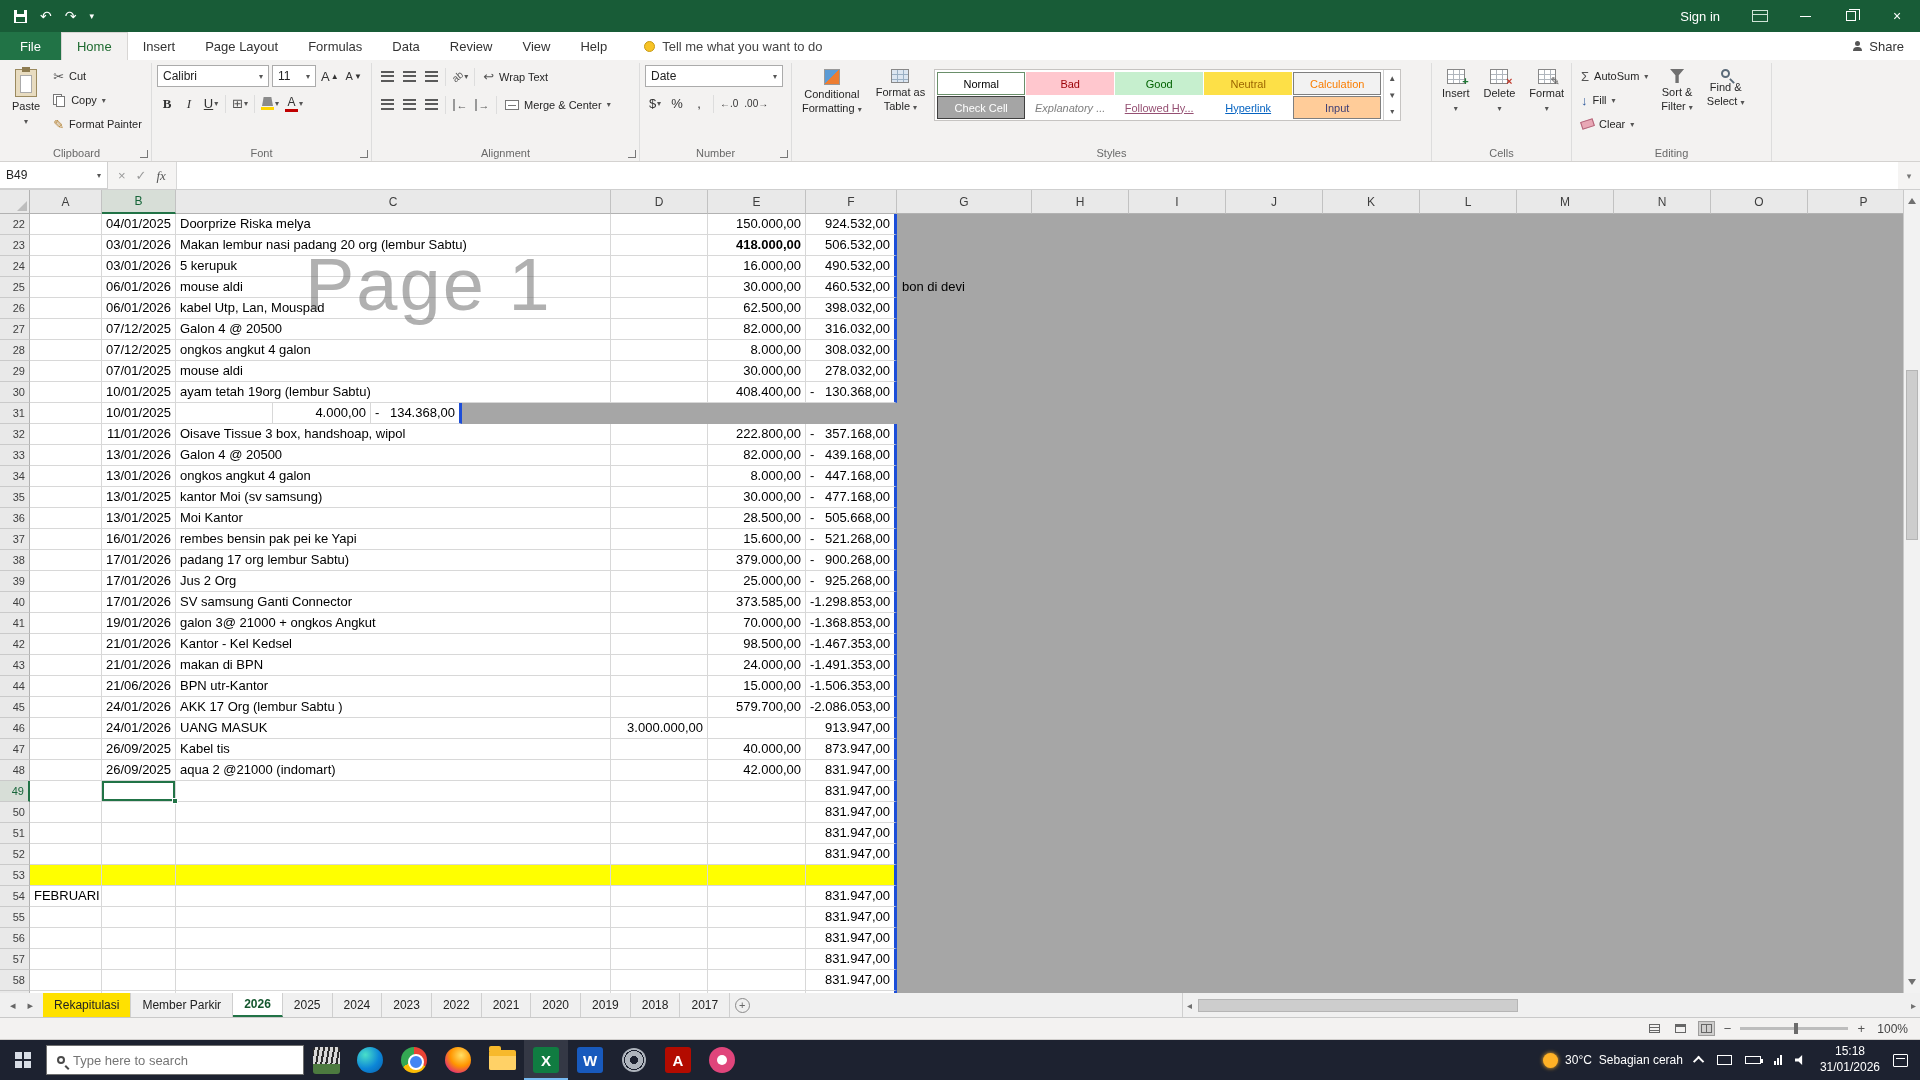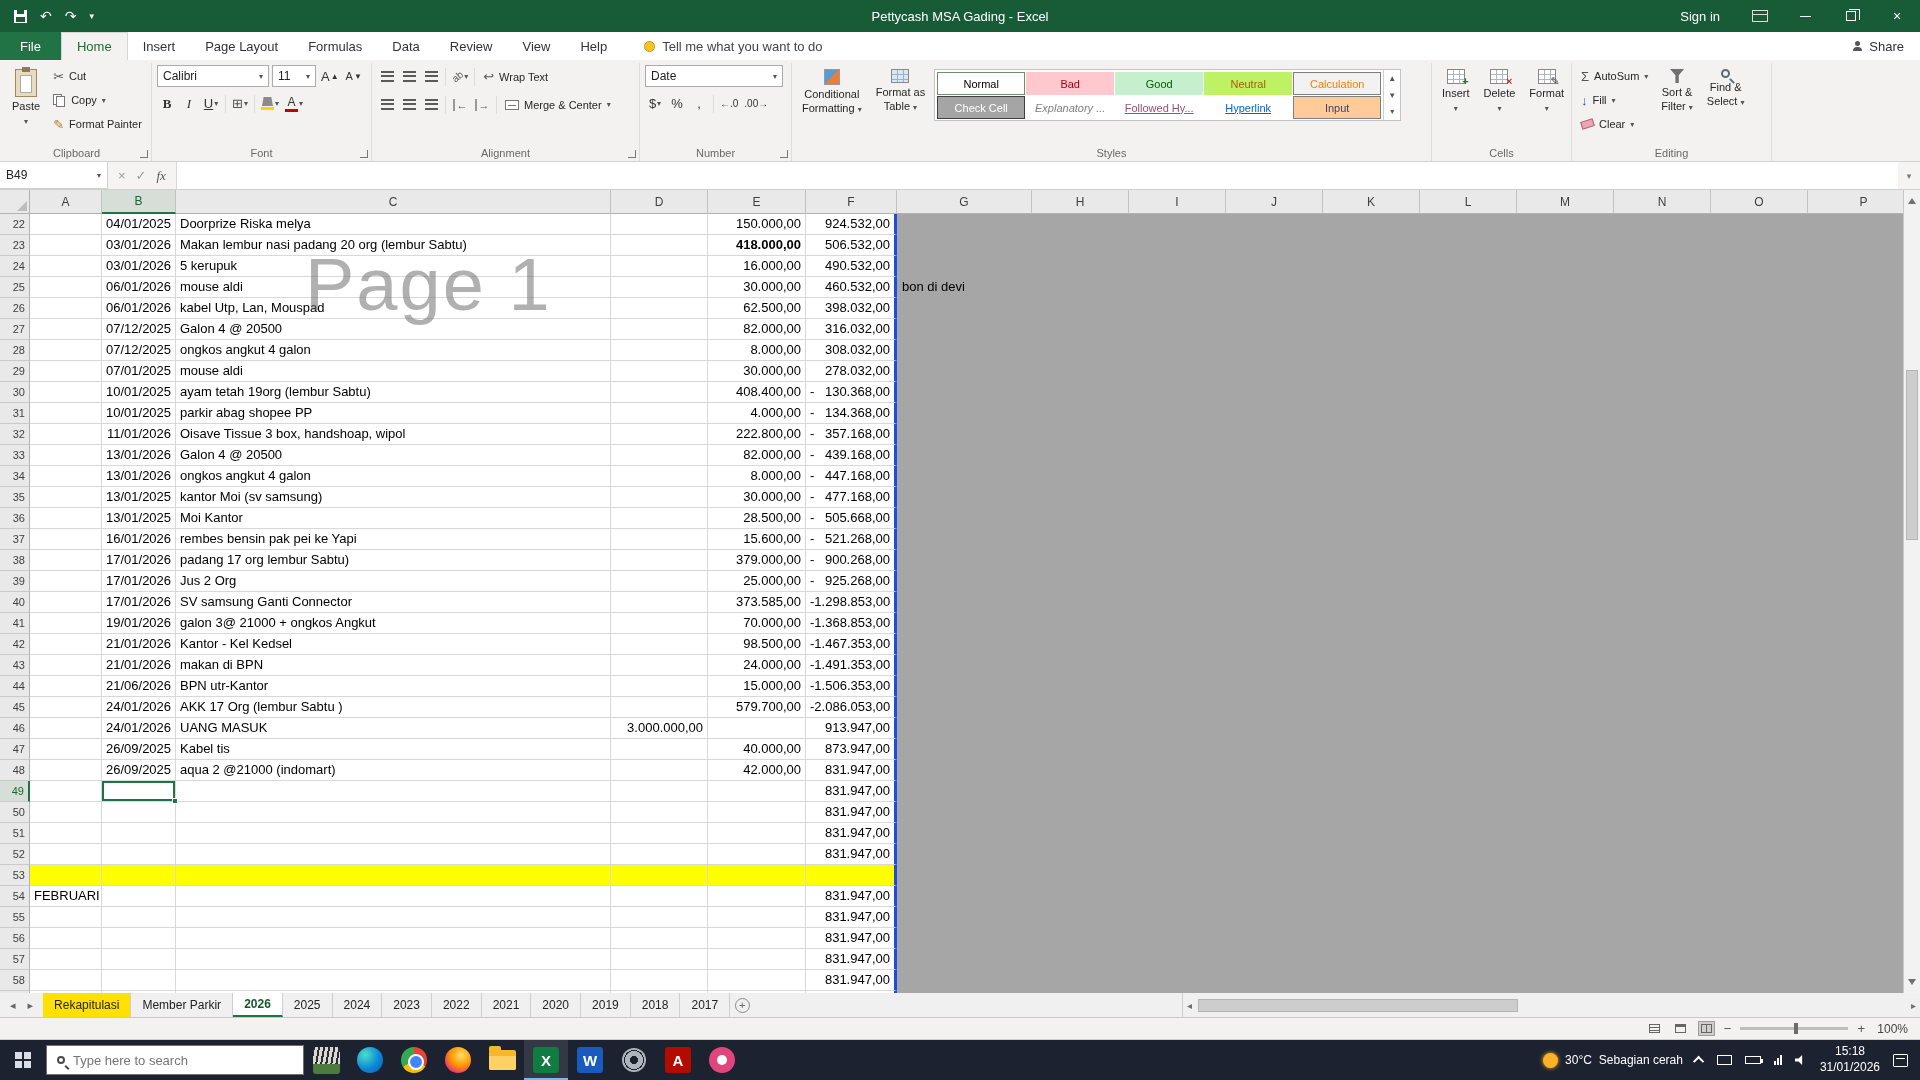--- a/index.html
+++ b/index.html
@@ -197,21 +197,20 @@
 </head>
 <body>
 
 <div class="titlebar">
   <div class="qat">
     <span class="floppy"></span>
     <span class="gi">↶</span>
     <span class="gi">↷</span>
     <span class="gi" style="font-size:9px;">▾</span>
   </div>
-  <div class="title-center">Pettycash MSA Gading  -  Excel</div>
   <div class="tb-right">
     <span class="signin">Sign in</span>
     <span class="ribopt"></span>
     <span class="winbtn">
         <span class="minbar"></span>
       </span>
     <span class="winbtn">
         <span class="restore"></span>
       </span>
     <span class="winbtn">×</span>
@@ -415,21 +414,21 @@
       </div>
       <div class="bigbtn">
         <span class="tblicon"></span>
         <span class="blabel"><span>Format as</span><br><span>Table</span> <span class="caret">▾</span></span>
       </div>
       <div class="gallery">
         <div class="chips" id="style-gallery">
             <div class="chip sel" style="background: rgb(255, 255, 255); color: rgb(0, 0, 0);">Normal</div>
             <div class="chip" style="background: rgb(255, 199, 206); color: rgb(156, 0, 6);">Bad</div>
             <div class="chip" style="background: rgb(198, 239, 206); color: rgb(0, 97, 0);">Good</div>
-            <div class="chip" style="background: #bef264; color: rgb(156, 101, 0);">Neutral</div>
+            <div class="chip" style="background: #fde047; color: rgb(156, 101, 0);">Neutral</div>
             <div class="chip" style="background: rgb(242, 242, 242); color: rgb(250, 125, 0); border: 1px solid rgb(127, 127, 127);">Calculation</div>
             <div class="chip" style="background: rgb(165, 165, 165); color: rgb(255, 255, 255); border: 1px solid rgb(63, 63, 63);">Check Cell</div>
             <div class="chip" style="background: rgb(255, 255, 255); color: rgb(127, 127, 127); font-style: italic;">Explanatory ...</div>
             <div class="chip" style="background: rgb(255, 255, 255); color: rgb(149, 79, 114); text-decoration: underline;">Followed Hy...</div>
             <div class="chip" style="background: rgb(255, 255, 255); color: rgb(5, 99, 193); text-decoration: underline;">Hyperlink</div>
             <div class="chip" style="background: rgb(255, 204, 153); color: rgb(63, 63, 118); border: 1px solid rgb(127, 127, 127);">Input</div>
           </div>
         <div class="galctl">
           <span>▲</span>
           <span>▼</span>
@@ -623,21 +622,20 @@
         <div class="cell al-r fcol split" style="width: 91px;">
           <span>-</span>
           <span>130.368,00</span>
         </div>
         <div class="grayarea"></div>
       </div>
       <div class="grow">
         <div class="rh">31</div>
         <div class="cell al-l" style="width: 72px;"></div>
         <div class="cell al-r" style="width: 74px;">10/01/2025</div>
-        <div class="cell al-l" style="width: 435px;">parkir abag shopee PP</div>
         <div class="cell al-r" style="width: 97px;"></div>
         <div class="cell al-r" style="width: 98px;">4.000,00</div>
         <div class="cell al-r fcol split" style="width: 91px;">
           <span>-</span>
           <span>134.368,00</span>
         </div>
         <div class="grayarea"></div>
       </div>
       <div class="grow">
         <div class="rh">32</div>

